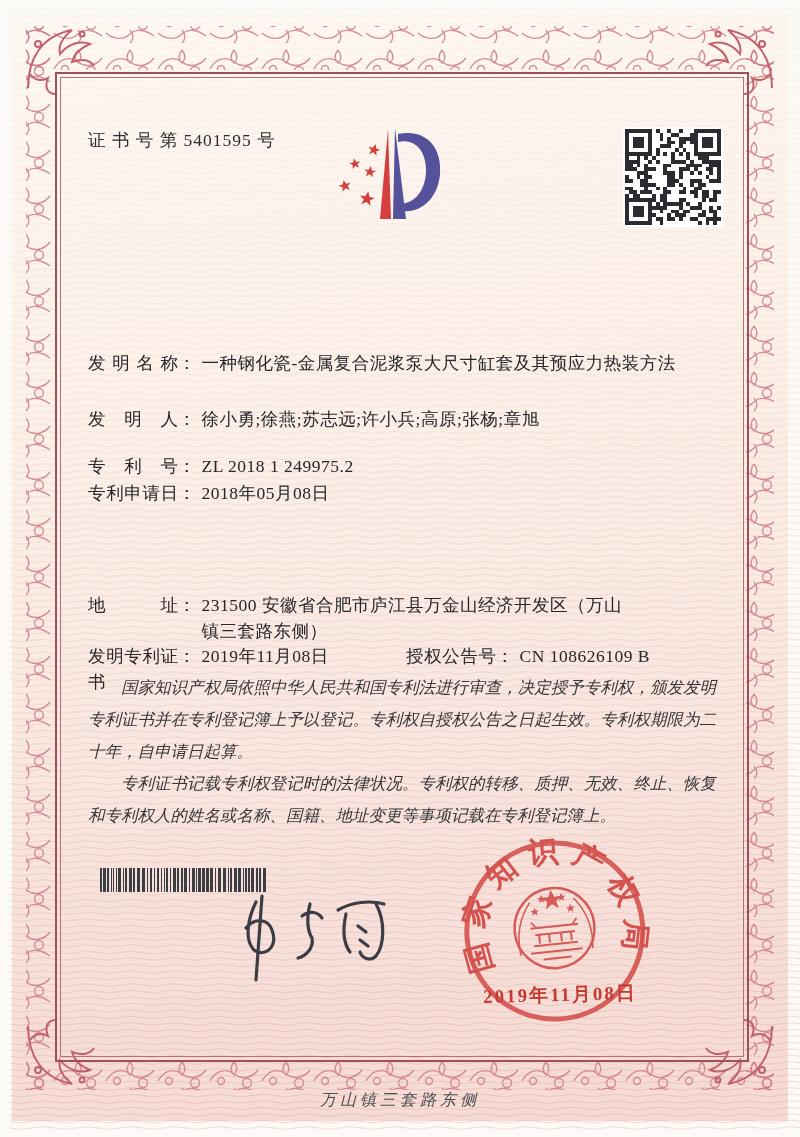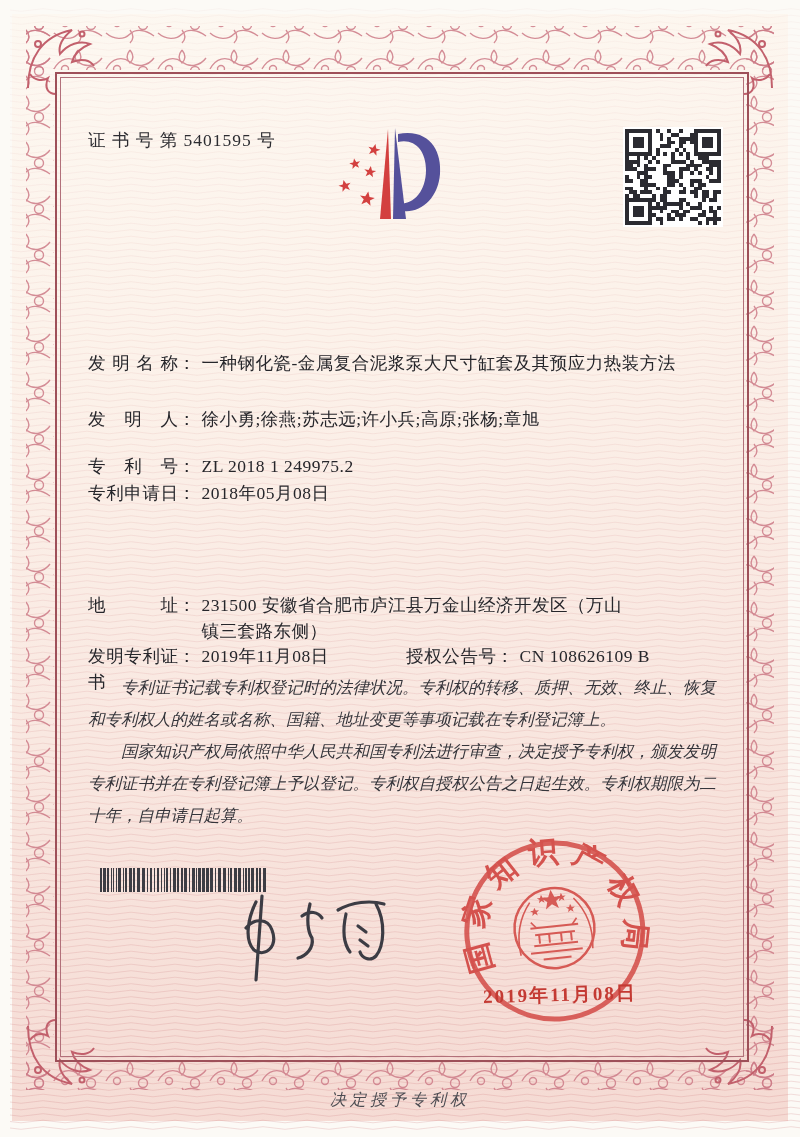--- a/index.html
+++ b/index.html
@@ -626,22 +626,22 @@
       <span class="flabel">地址</span><span class="colon">：</span><span class="fvalue w-addr">231500 安徽省合肥市庐江县万金山经济开发区（万山镇三套路东侧）</span>
     </div>
     <div class="frow" style="top:643px">
       <span class="flabel">发明专利证书</span><span class="colon">：</span><span class="fvalue">2019年11月08日</span>
       <span class="g2">
         <span class="flabel">授权公告号</span><span class="colon">：</span><span class="fvalue">CN 108626109 B</span>
       </span>
     </div>
 
     <div class="bodytext">
+      <p>国家知识产权局依照中华人民共和国专利法进行审查，决定授予专利权，颁发发明专利证书并在专利登记簿上予以登记。专利权自授权公告之日起生效。专利权期限为二十年，自申请日起算。</p>
       <p>专利证书记载专利权登记时的法律状况。专利权的转移、质押、无效、终止、恢复和专利权人的姓名或名称、国籍、地址变更等事项记载在专利登记簿上。</p>
-      <p>国家知识产权局依照中华人民共和国专利法进行审查，决定授予专利权，颁发发明专利证书并在专利登记簿上予以登记。专利权自授权公告之日起生效。专利权期限为二十年，自申请日起算。</p>
     </div>
 
     <div id="barcode">
         <div style="width: 2px; margin-right: 1px;"></div>
         <div style="width: 3px; margin-right: 1px;"></div>
         <div style="width: 2px; margin-right: 2px;"></div>
         <div style="width: 1px; margin-right: 1px;"></div>
         <div style="width: 1px; margin-right: 2px;"></div>
         <div style="width: 1px; margin-right: 1px;"></div>
         <div style="width: 3px; margin-right: 2px;"></div>
@@ -717,16 +717,16 @@
           <use href="#star" transform="translate(120,80) scale(0.45)"></use>
         </g>
         <path d="M78 96 h48 M82 103 h40 M86 103 v9 M96 103 v9 M108 103 v9 M118 103 v9 M80 114 h44 M76 121 h52"></path>
         <path d="M84 96 l-5 -6 M120 96 l5 -6" stroke-width="1.6"></path>
         <path d="M66 122 Q62 92 80 70 M138 122 Q142 92 124 70" stroke-width="1.6"></path>
         <path d="M88 128 h28" stroke-width="2"></path>
       </g>
     </svg>
     <div class="seal-date">2019年11月08日</div>
 
-    <div class="back-note">决定授予专利权</div>
+    <div class="back-note">万山镇三套路东侧</div>
 
   </div>
 </div>
 
 </body></html>

